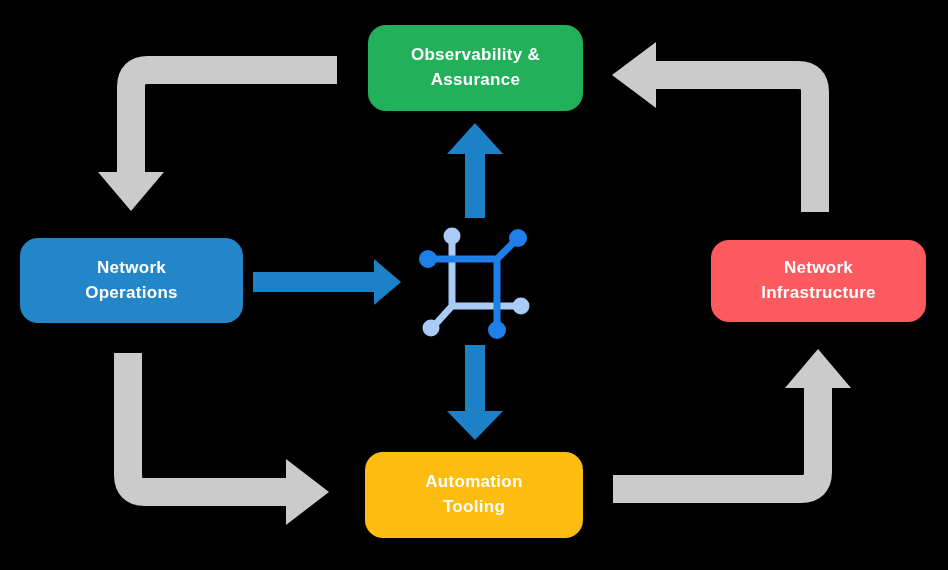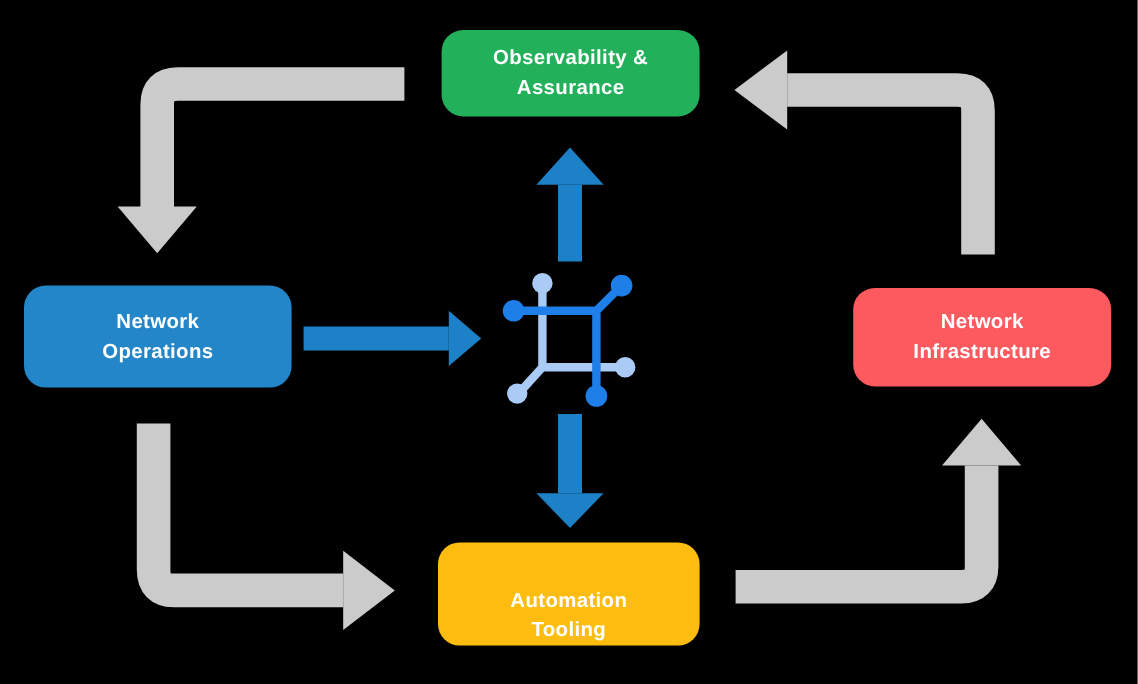--- a/index.html
+++ b/index.html
@@ -28,24 +28,24 @@
     justify-content: center;
     text-align: center;
   }
   .node .label {
     font-size: 17px;
     font-weight: bold;
     letter-spacing: 0.3px;
     line-height: 1.45;
     white-space: pre-line;
   }
-  .node-observability  { left: 368px; top: 25px;  width: 215px; height: 72px; }
+  .node-observability  { left: 368px; top: 25px;  width: 215px; height: 86px; }
   .node-operations     { left: 20px;  top: 238px; width: 223px; height: 85px; }
   .node-infrastructure { left: 711px; top: 240px; width: 215px; height: 82px; }
-  .node-automation     { left: 365px; top: 452px; width: 218px; height: 86px; align-items: flex-end; }
+  .node-automation     { left: 365px; top: 452px; width: 218px; height: 86px; }
 </style>
 </head>
 <body>
 
 <div class="canvas" style="background: rgb(0, 0, 0);">
 
   <svg class="layer" width="948" height="570" viewBox="0 0 948 570">
 
     <g style="stroke: rgb(203, 203, 203); fill: rgb(203, 203, 203);">
       <path d="M 337,70 L 148,70 Q 131,70 131,87 L 131,173" fill="none" stroke-width="28"></path>

